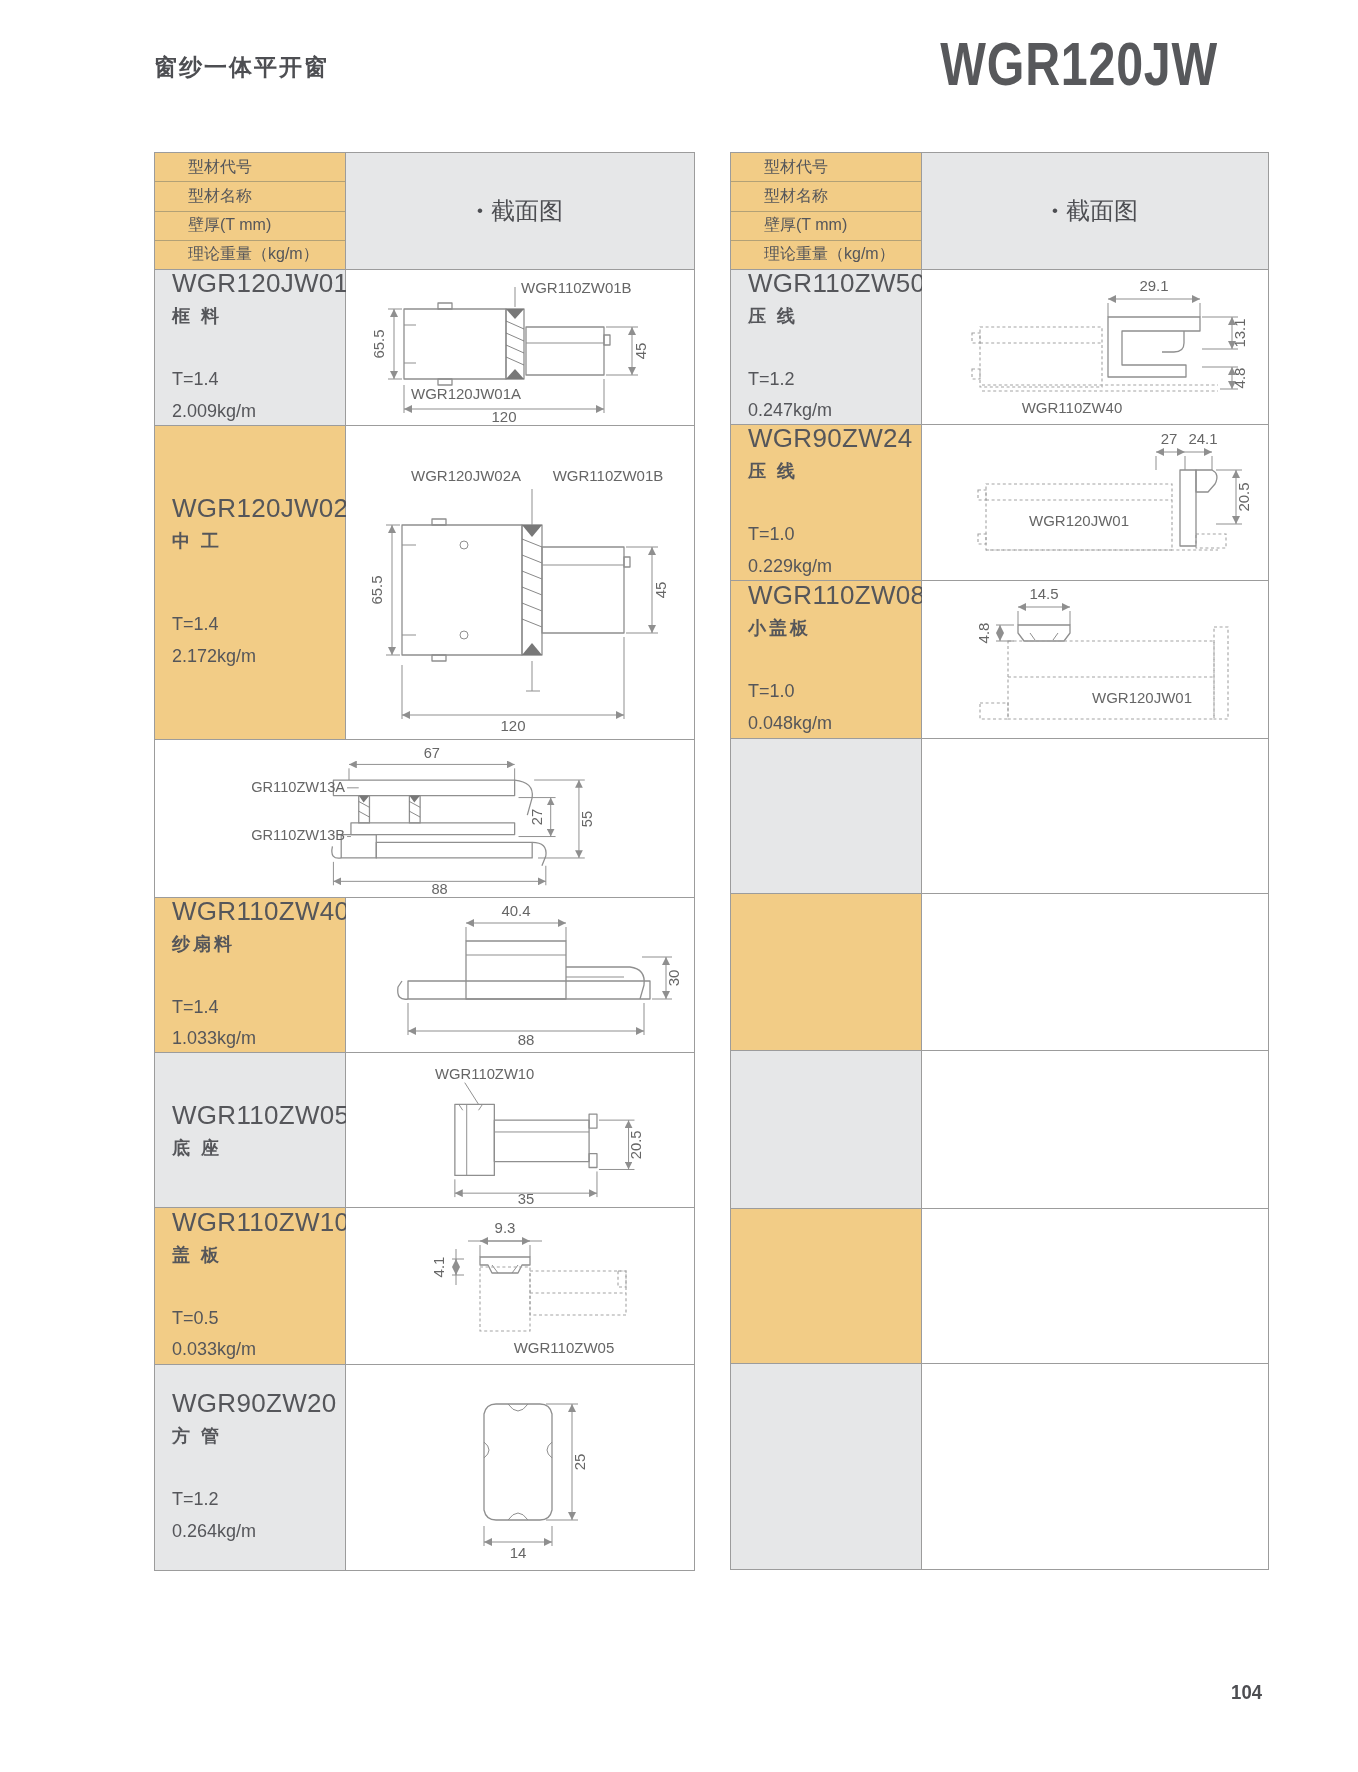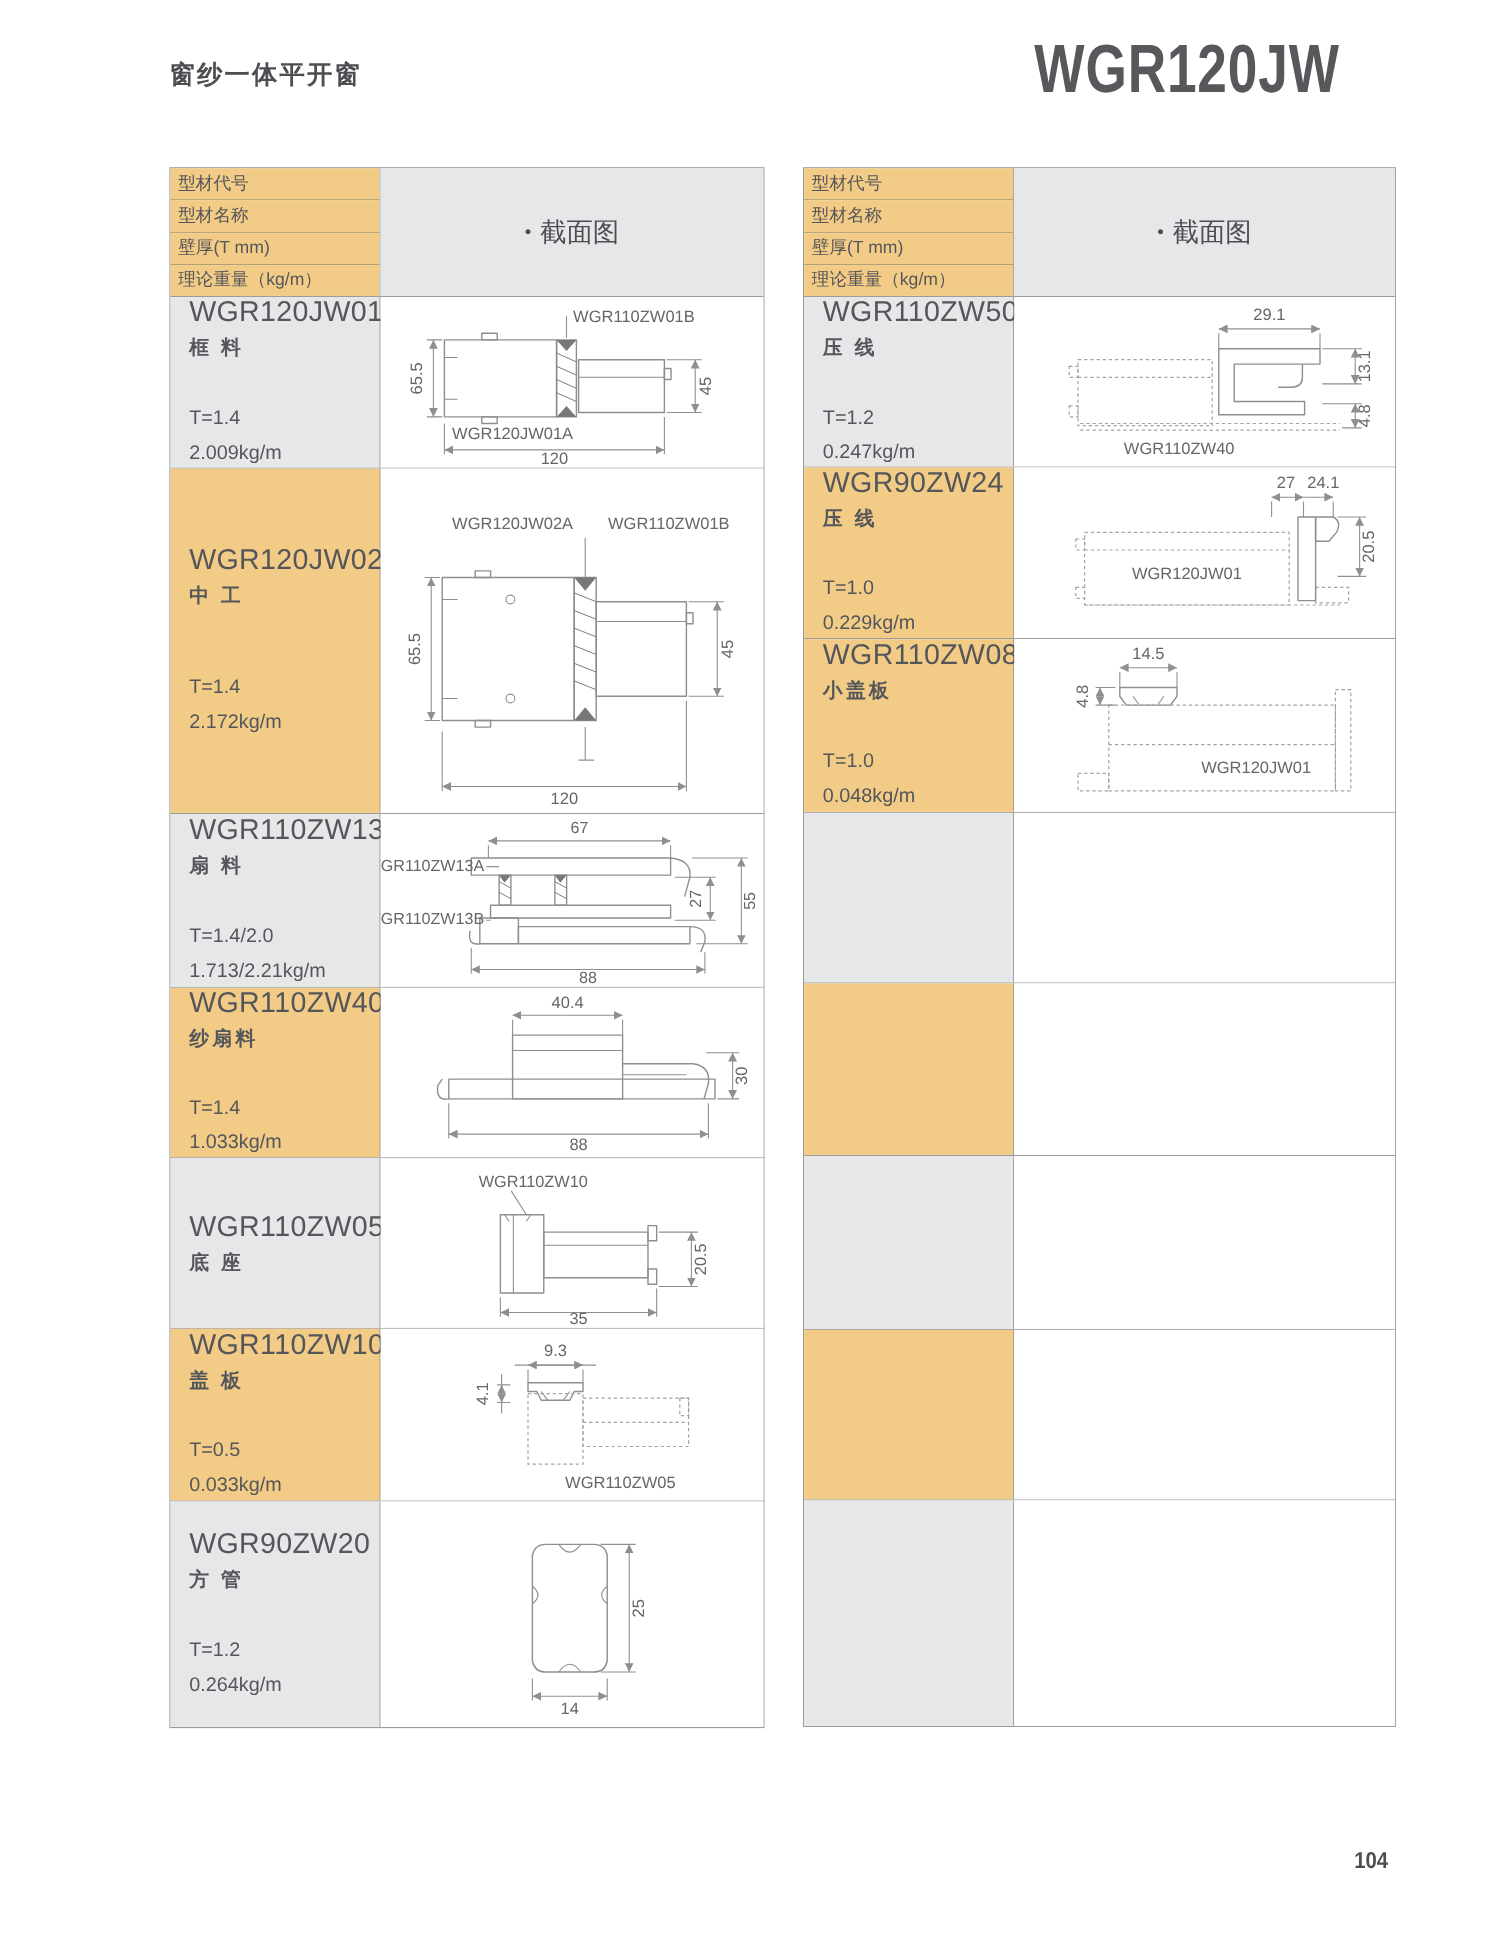--- a/index.html
+++ b/index.html
@@ -9,21 +9,21 @@
     overflow:hidden;
   }
   .page-subtitle{position:absolute;left:154px;top:36px;font-size:23px;letter-spacing:2px;color:#4d4e52;font-weight:bold;margin-top:16px;}
   .page-title{position:absolute;right:140px;top:28px;font-size:62px;font-weight:bold;color:#57585B;
     transform:scaleX(0.78);transform-origin:100% 50%;letter-spacing:1px;}
   .ptable{position:absolute;top:152px;border:1px solid #9C9C9C;background:#fff;box-sizing:border-box;}
   .ptable.left{left:154px;width:541px;}
   .ptable.right{left:730px;width:539px;}
   .thead{display:flex;height:116px;border-bottom:1px solid #9C9C9C;}
   .thead-labels{width:191px;display:flex;flex-direction:column;border-right:1px solid #9C9C9C;box-sizing:border-box;}
-  .hcell{flex:1;background:#F2CC86;display:flex;align-items:center;padding-left:7px;font-size:16px;
+  .hcell{flex:1;background:#F2CC86;display:flex;align-items:center;padding-left:33px;font-size:16px;
     border-bottom:1px solid #B3A176;box-sizing:border-box;color:#55565A;}
   .hcell:last-child{border-bottom:none;}
   .hsection{flex:1;background:#E6E7E8;display:flex;align-items:center;justify-content:center;font-size:24px;color:#4d4e52;}
   .hsection .bullet{font-size:17px;margin-right:8px;}
   .trow{display:flex;border-bottom:1px solid #9C9C9C;box-sizing:border-box;}
   .trow:last-child{border-bottom:none;}
   .lcell{width:191px;border-right:1px solid #9C9C9C;box-sizing:border-box;display:flex;flex-direction:column;
     justify-content:center;padding-left:17px;}
   .lcell.gray{background:#E6E7E8;}
   .lcell.yellow{background:#F2CC86;}
@@ -151,28 +151,20 @@
           <text class="pt" transform="rotate(-90 320,157)" x="320" y="157" text-anchor="middle">45</text>
           <path class="lnt" d="M56,232 V286 M278,204 V286"></path>
           <line class="dm" x1="56" y1="282" x2="278" y2="282" marker-start="url(#arw)" marker-end="url(#arw)"></line>
           <text class="pt" x="167" y="298" text-anchor="middle">120</text>
         </g>
       </svg>
     </div>
   </div>
 
   <div class="trow" style="height:158px">
-    <div class="lcell gray">
-      <div class="code">WGR110ZW13</div>
-      <div class="name">扇 料</div>
-      <div class="specs">
-        <div>T=1.4/2.0</div>
-        <div>1.713/2.21kg/m</div>
-      </div>
-    </div>
     <div class="dcell">
       <svg width="348" height="152" viewBox="0 0 348 156">
         <g>
           <rect class="ln" x="80" y="38" width="186" height="16"></rect>
           <path class="ln" d="M266,38 q20,2 18,18 l-5,18"></path>
           <rect class="ln" x="106" y="54" width="11" height="28"></rect>
           <rect class="ln" x="158" y="54" width="11" height="28"></rect>
           <path class="hx" d="M106,60 L117,66 M106,70 L117,76"></path>
           <path class="hx" d="M158,60 L169,66 M158,70 L169,76"></path>
           <polygon class="fl" points="106,54 117,54 111,61"></polygon>

